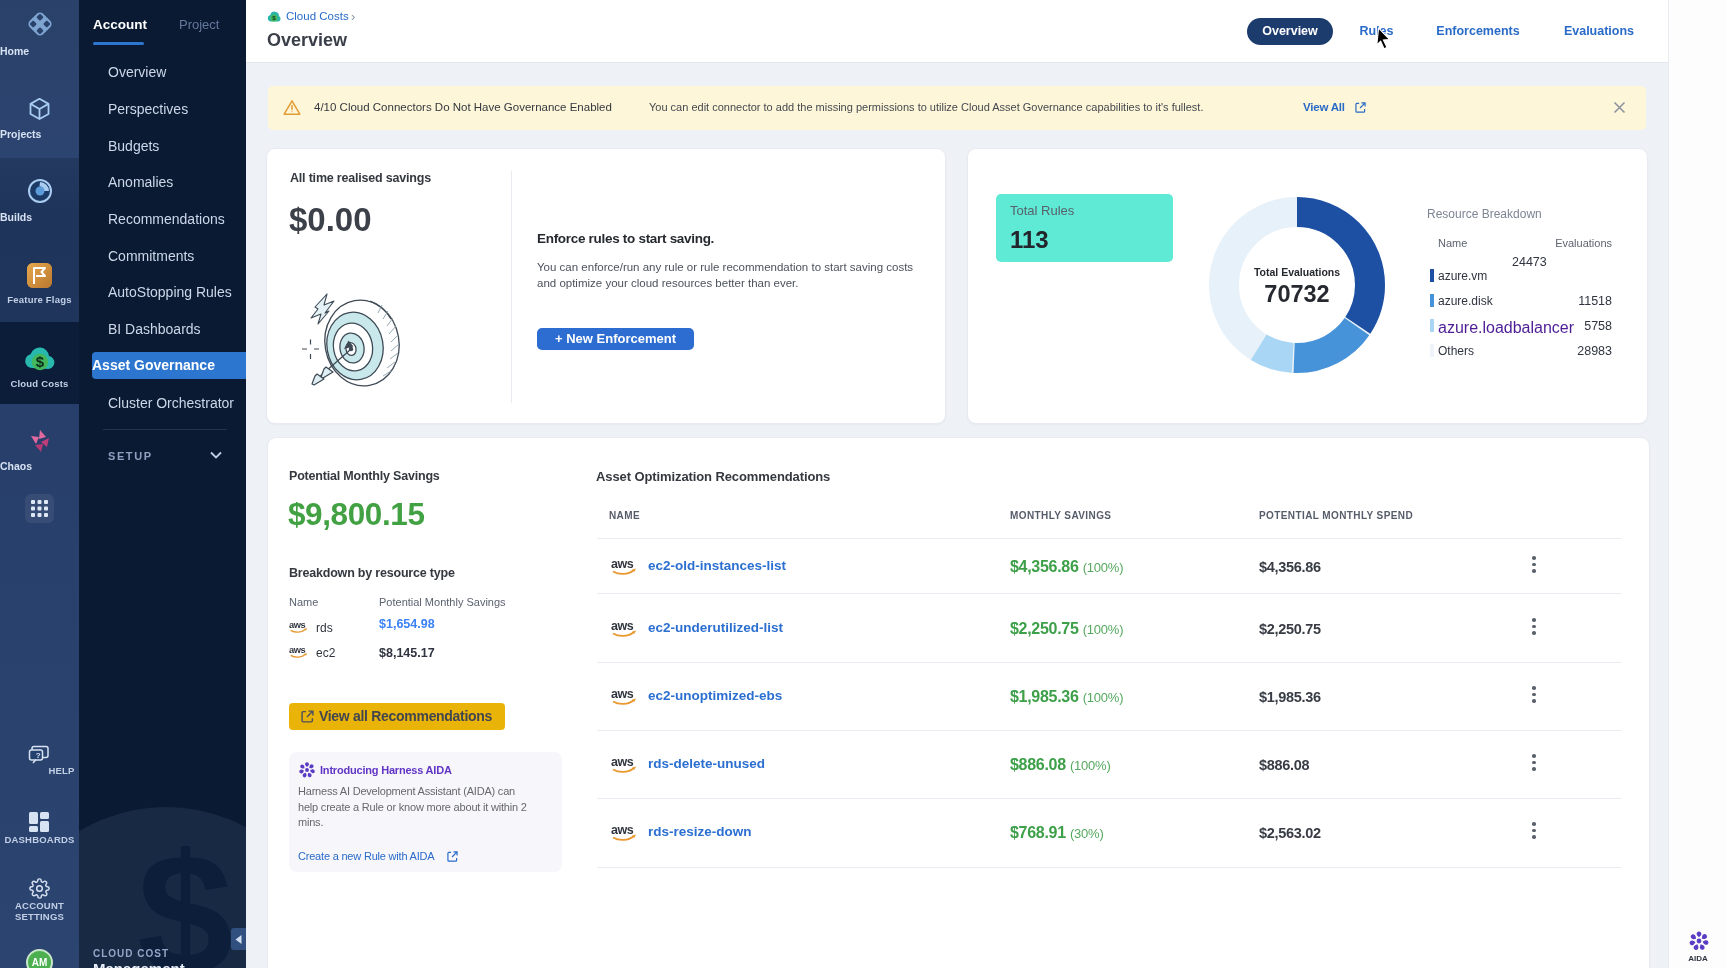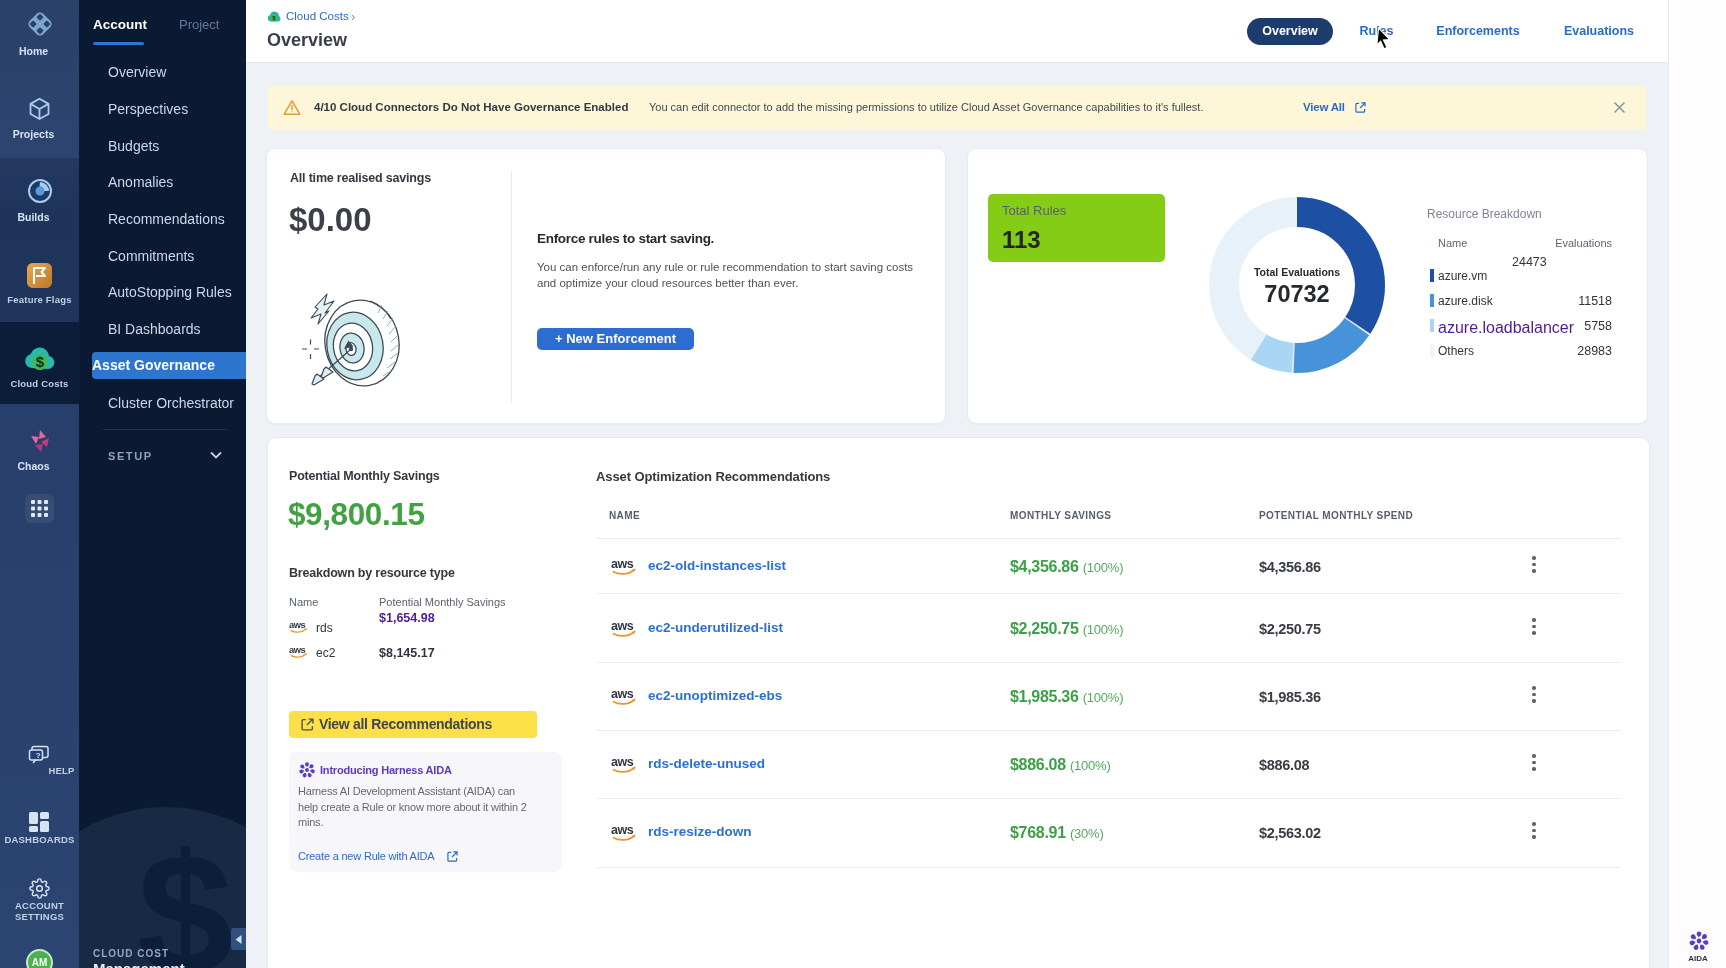--- a/index.html
+++ b/index.html
@@ -2,31 +2,31 @@
 <html><head>
 <meta charset="utf-8">
 <style>
 *{margin:0;padding:0;box-sizing:border-box;font-family:"Liberation Sans",sans-serif;}
 html,body{width:1726px;height:968px;overflow:hidden;background:#eef2f7;}
 #app{position:relative;width:1726px;height:968px;overflow:hidden;}
 .abs{position:absolute;}
 
 #rail{position:absolute;left:0;top:0;width:79px;height:968px;background:linear-gradient(180deg,#2a4169 0%,#2c4470 16%,#253d68 22%,#2c4470 100%);}
 .railblock{position:absolute;left:0;width:79px;}
-.rlabel{position:absolute;width:67px;text-align:center;font-size:10.5px;font-weight:bold;color:#d7e2f2;}
+.rlabel{position:absolute;width:67px;text-align:left;font-size:10.5px;font-weight:bold;color:#d7e2f2;}
 .rlabel2{position:absolute;width:79px;text-align:center;font-size:9.5px;font-weight:bold;color:#c2d0e6;letter-spacing:.2px;}
 
 #side2{position:absolute;left:79px;top:0;width:167px;height:968px;background:#0a1a33;overflow:hidden;}
 .s2item{position:absolute;left:0;width:167px;height:30px;line-height:30px;padding-left:29px;font-size:14px;font-weight:500;color:#ccd7e8;}
 
 #main{position:absolute;left:246px;top:0;width:1422px;height:968px;background:#eef2f7;}
 #hdr{position:absolute;left:0;top:0;width:1480px;height:63px;background:#fff;border-bottom:1px solid #e2e7ee;}
 .pill{position:absolute;top:18px;height:27px;line-height:27px;border-radius:14px;font-size:12.5px;font-weight:bold;color:#2a6bc8;text-align:center;}
 .card{position:absolute;background:#fff;border:1px solid #e7eaf1;border-radius:9px;box-shadow:0 1px 2px rgba(40,50,70,.04);}
-.statbox{position:absolute;left:20px;width:177px;background:#84cc16;border-radius:5px;}
+.statbox{position:absolute;left:28px;width:177px;background:#5eead4;border-radius:5px;}
 .statlab{font-size:13px;color:#5a616c;}
 .statval{font-size:24px;color:#22252c;font-weight:bold;}
 .rowline{position:absolute;left:329px;right:28px;border-top:1px solid #e9ecf1;}
 .kebab{position:absolute;width:3px;color:#5c626c;}
 .dot{width:3.5px;height:3.5px;border-radius:50%;background:#5c626c;margin-bottom:3px;}
 .hcell{font-size:10px;font-weight:bold;color:#565d6a;letter-spacing:.4px;}
 </style>
 </head>
 <body>
 <div id="app">
@@ -173,21 +173,21 @@
   <div class="pill" style="left:1186px;width:92px;">Enforcements</div>
   <div class="pill" style="left:1314px;width:78px;">Evaluations</div>
 </div>
 
 <div class="abs" style="left:22px;top:86px;width:1378px;height:44px;background:#fdf6d9;border-radius:5px;">
   <svg class="abs" style="left:15px;top:13px;" width="18" height="17" viewBox="0 0 18 17" fill="none" stroke="#e29c35" stroke-width="1.5" stroke-linejoin="round">
           <path d="M9 1.8L16.8 15.2H1.2z"></path>
           <path d="M9 6.5v4" stroke-linecap="round"></path>
           <circle cx="9" cy="12.7" r=".6" fill="#e29c35" stroke="none"></circle>
         </svg>
-  <div class="abs" style="left:46px;top:15px;font-size:11.5px;font-weight:bold;color:#34383f;">4/10 Cloud Connectors Do Not Have Governance Enabled</div>
+  <div class="abs" style="left:46px;top:15px;font-size:11.5px;font-weight:normal;color:#34383f;">4/10 Cloud Connectors Do Not Have Governance Enabled</div>
   <div class="abs" style="left:381px;top:15px;font-size:11px;color:#45494f;">You can edit connector to add the missing permissions to utilize Cloud Asset Governance capabilities to it's fullest.</div>
   <div class="abs" style="left:1035px;top:15px;font-size:11.5px;font-weight:bold;letter-spacing:-0.2px;color:#2a6bc8;">View All</div>
   <svg class="abs" style="left:1087px;top:16px;" width="11" height="11" viewBox="0 0 12 12" fill="none" stroke="#2a6bc8" stroke-width="1.3">
           <path d="M4.5 1.5H2a1 1 0 00-1 1V10a1 1 0 001 1h7.5a1 1 0 001-1V7.5M7 1h4v4M11 1L5.5 6.5"></path>
         </svg>
   <svg class="abs" style="left:1344px;top:14px;" width="15" height="15" viewBox="0 0 15 15" stroke="#8a919e" stroke-width="1.5">
           <path d="M2.5 2.5l10 10M12.5 2.5l-10 10"></path>
         </svg>
 </div>
 
@@ -263,29 +263,29 @@
   <div class="abs" style="left:20px;top:58px;font-size:31.5px;letter-spacing:-0.4px;font-weight:bold;color:#41a143;">$9,800.15</div>
   <div class="abs" style="left:21px;top:128px;font-size:12.5px;letter-spacing:-0.2px;font-weight:bold;color:#34383f;">Breakdown by resource type</div>
   <div class="abs" style="left:21px;top:158px;font-size:11px;color:#5b6270;">Name</div>
   <div class="abs" style="left:111px;top:158px;font-size:11px;color:#5b6270;">Potential Monthly Savings</div>
   <div class="abs" style="left:21px;top:181px;"><svg width="22" height="15" viewBox="0 0 26 17">
             <text x="0" y="10" font-size="11" font-weight="bold" fill="#31363f" font-family="Liberation Sans" letter-spacing="-0.5">aws</text>
             <path d="M2 13c5 3 13 3 18-1.5" stroke="#e8982e" stroke-width="1.6" fill="none"></path>
             <path d="M20 13.5l1.5-3-3.2.8z" fill="#e8982e"></path>
           </svg></div>
   <div class="abs" style="left:48px;top:183px;font-size:12px;color:#2f3440;">rds</div>
-  <div class="abs" style="left:111px;top:173px;font-size:12.5px;font-weight:bold;color:#4c1d95;">$1,654.98</div>
+  <div class="abs" style="left:111px;top:179px;font-size:12.5px;font-weight:bold;color:#3b82f6;">$1,654.98</div>
   <div class="abs" style="left:21px;top:206px;"><svg width="22" height="15" viewBox="0 0 26 17">
             <text x="0" y="10" font-size="11" font-weight="bold" fill="#31363f" font-family="Liberation Sans" letter-spacing="-0.5">aws</text>
             <path d="M2 13c5 3 13 3 18-1.5" stroke="#e8982e" stroke-width="1.6" fill="none"></path>
             <path d="M20 13.5l1.5-3-3.2.8z" fill="#e8982e"></path>
           </svg></div>
   <div class="abs" style="left:48px;top:208px;font-size:12px;color:#2f3440;">ec2</div>
   <div class="abs" style="left:111px;top:208px;font-size:12.5px;font-weight:bold;color:#2f3440;">$8,145.17</div>
-  <div class="abs" style="left:21px;top:273px;width:248px;height:27px;background:#fde047;border-radius:4px;">
+  <div class="abs" style="left:21px;top:265px;width:216px;height:27px;background:#eab308;border-radius:4px;">
     <svg class="abs" style="left:12px;top:7px;" width="13" height="13" viewBox="0 0 12 12" fill="none" stroke="#4b505b" stroke-width="1.3">
             <path d="M4.5 1.5H2a1 1 0 00-1 1V10a1 1 0 001 1h7.5a1 1 0 001-1V7.5M7 1h4v4M11 1L5.5 6.5"></path>
           </svg>
     <div class="abs" style="left:30px;top:5px;font-size:14px;letter-spacing:-0.3px;font-weight:bold;color:#42464e;">View all Recommendations</div>
   </div>
   <div class="abs" style="left:21px;top:314px;width:273px;height:120px;background:#f7f6fb;border-radius:8px;">
     <svg class="abs" style="left:9px;top:9px;" width="18" height="18" viewBox="0 0 24 24" fill="#5b3cc4">
             <g>
               <circle cx="12" cy="12" r="2.6"></circle>
               <g id="p">

